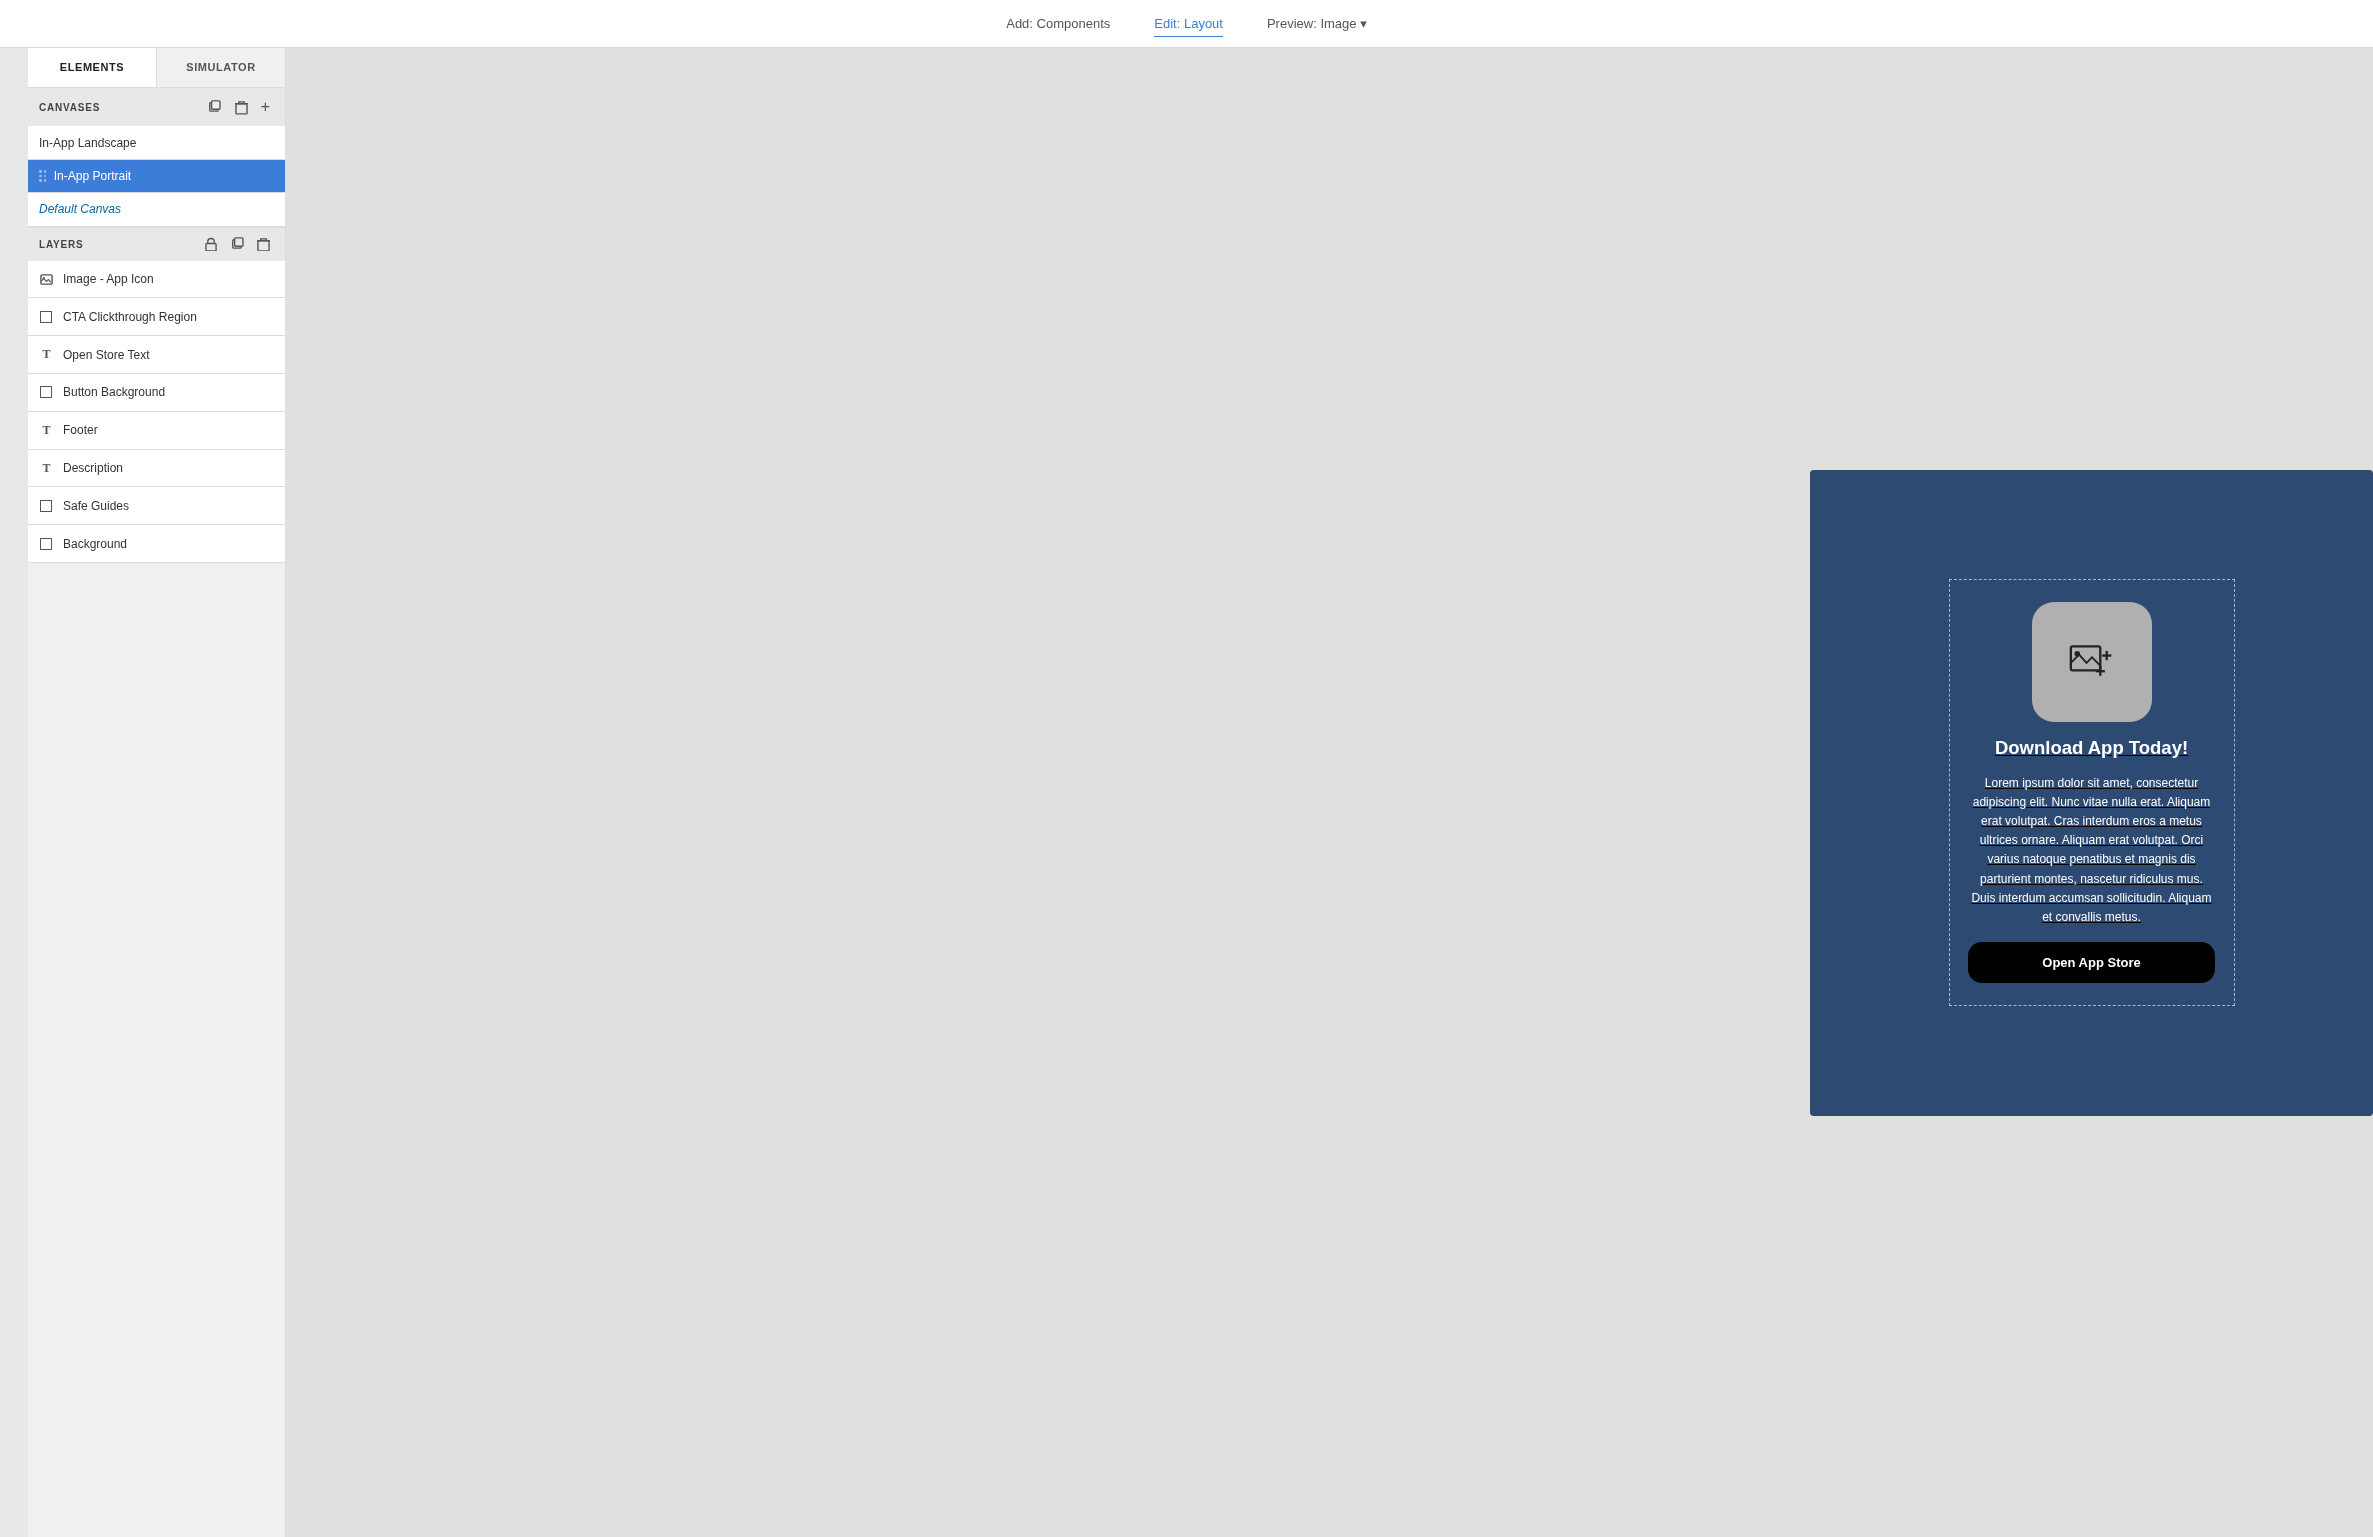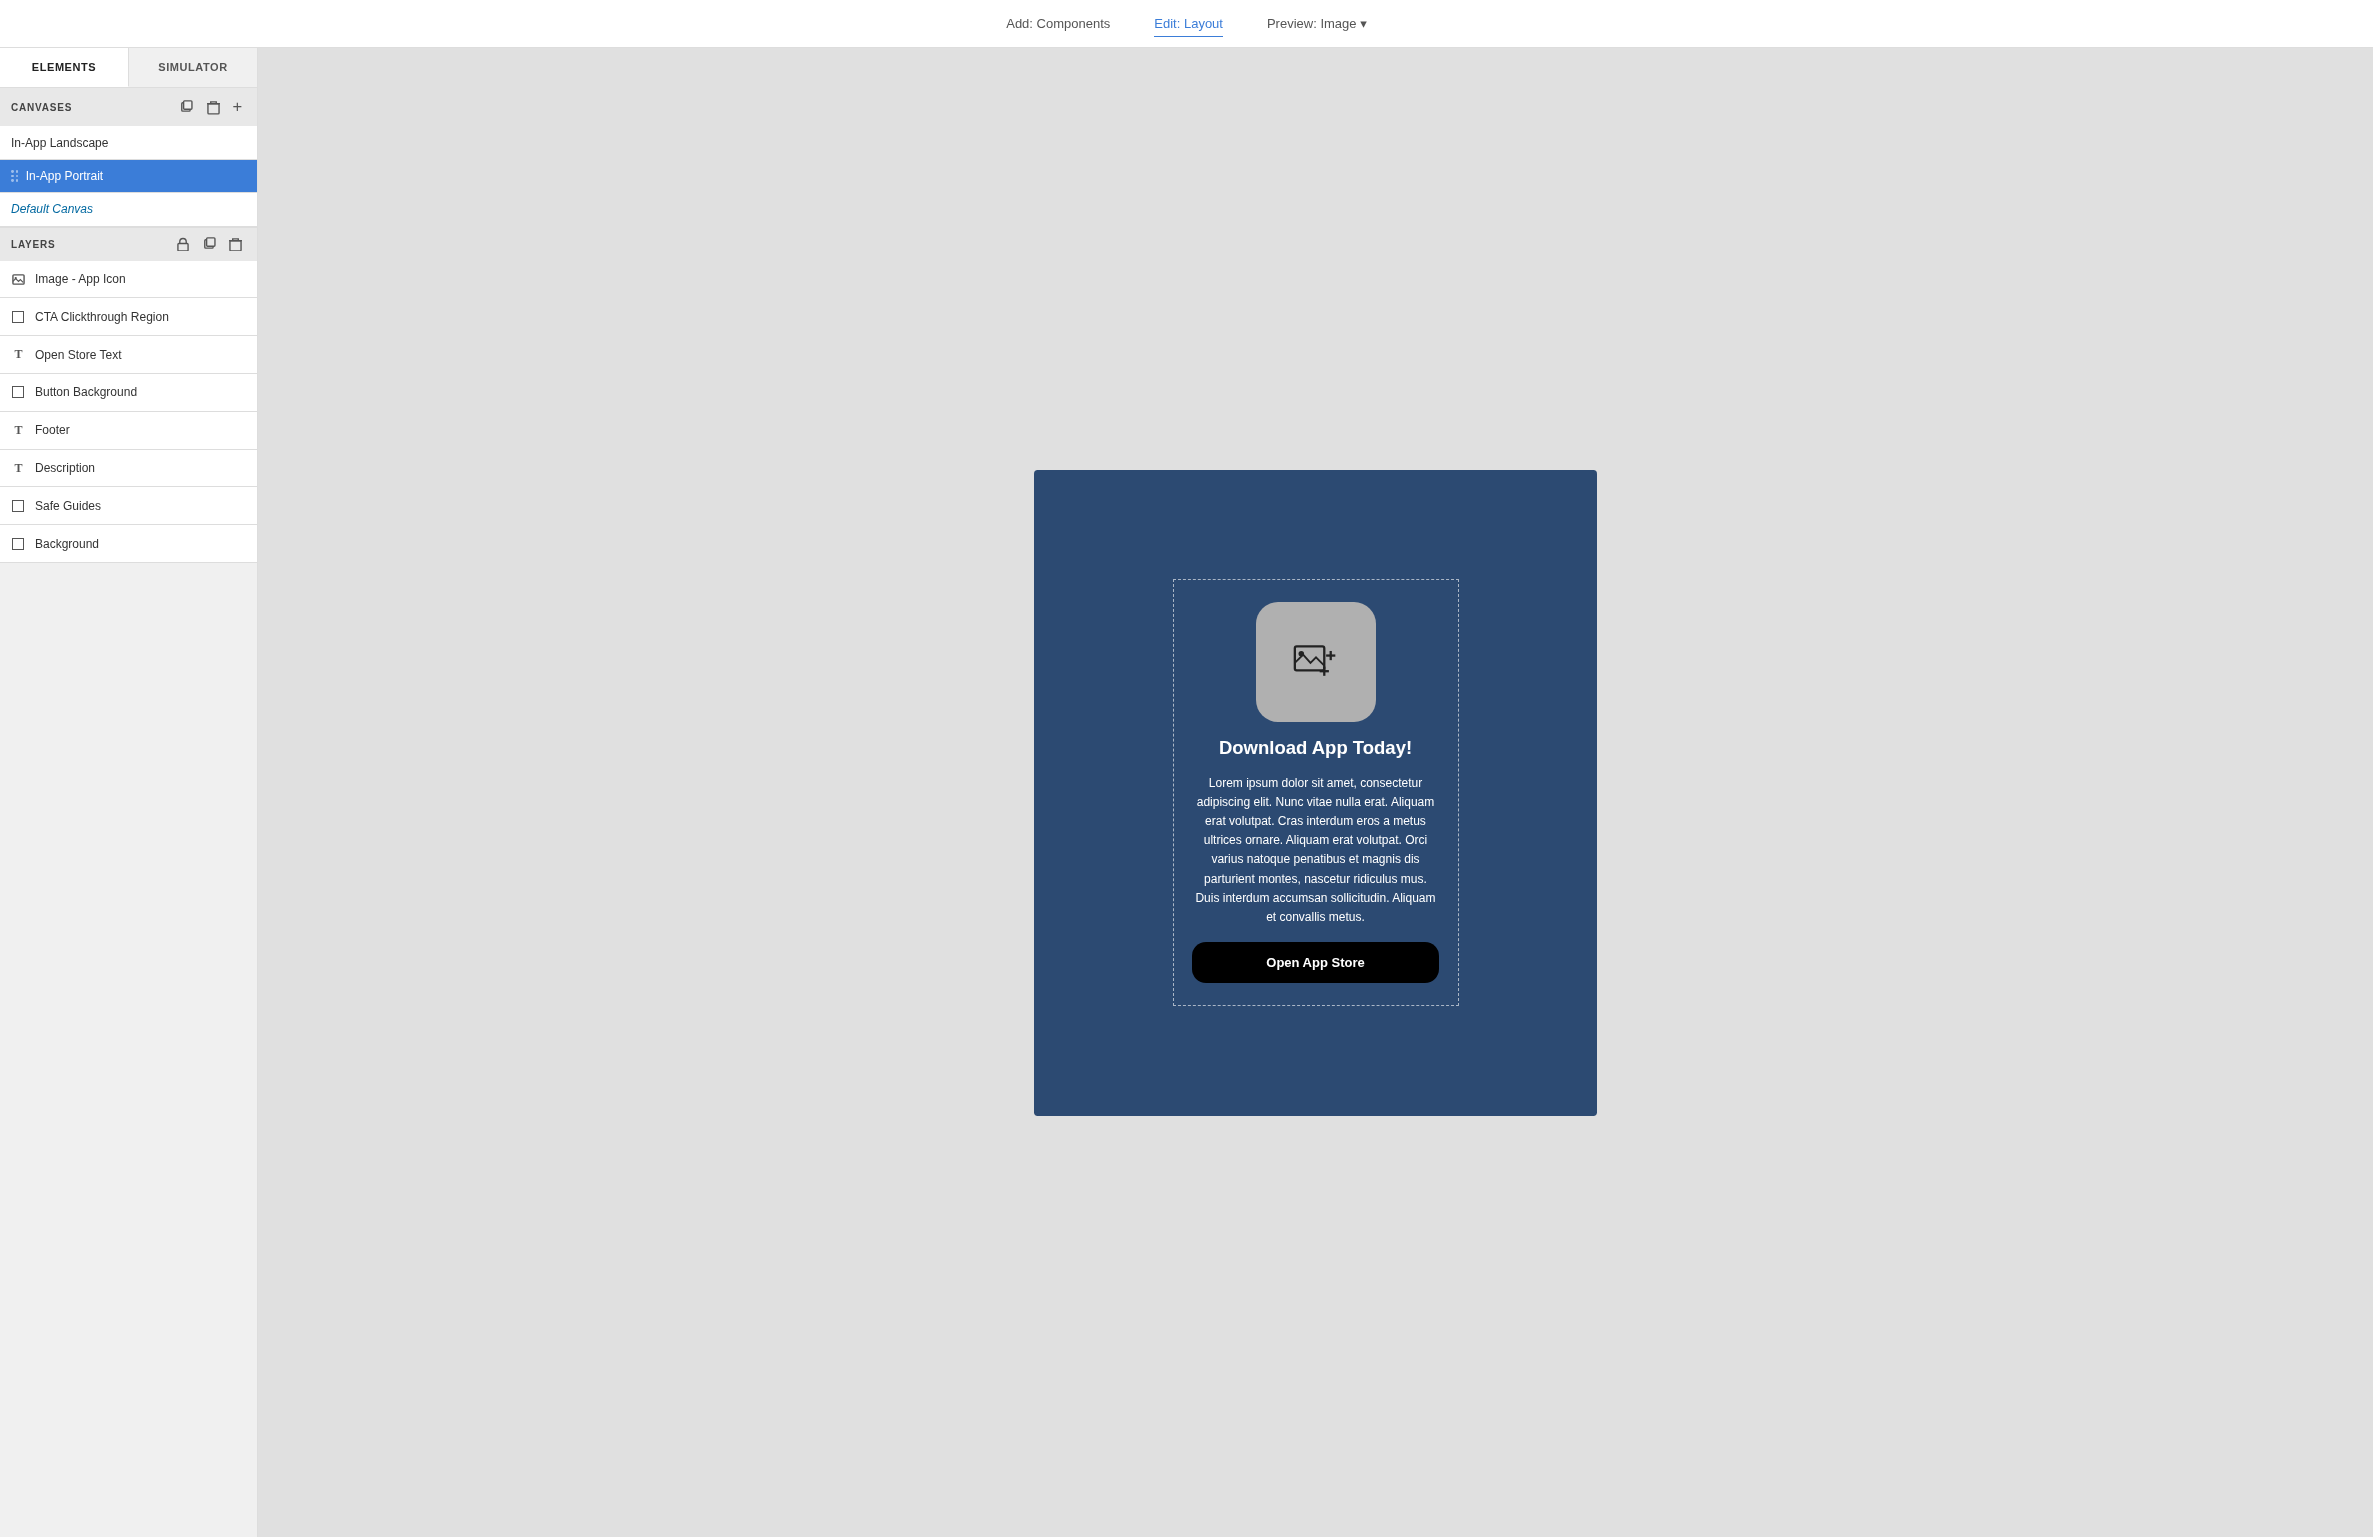--- a/index.html
+++ b/index.html
@@ -35,20 +35,21 @@
       font-size: 13px;
       color: #555;
       cursor: pointer;
     }
 
     
     .main-layout {
       display: flex;
       flex: 1;
       overflow: hidden;
+      margin-left: 28px;
     }
 
     
     .sidebar {
       width: 258px;
       background: #f0f0f0;
       border-right: 0.9px solid #ddd;
       display: flex;
       flex-direction: column;
       overflow-y: auto;
@@ -182,22 +183,23 @@
       width: 13px;
       height: 13px;
     }
 
     
     .canvas-area {
       flex: 1;
       background: #e0e0e0;
       display: flex;
       align-items: center;
-      justify-content: center;
+      justify-content: flex-end;
       overflow: auto;
+      text-decoration: underline;
     }
 
     
     .app-preview {
       background: #2c4a72;
       width: 563px;
       min-height: 646px;
       border-radius: 3.7px;
       display: flex;
       align-items: center;

